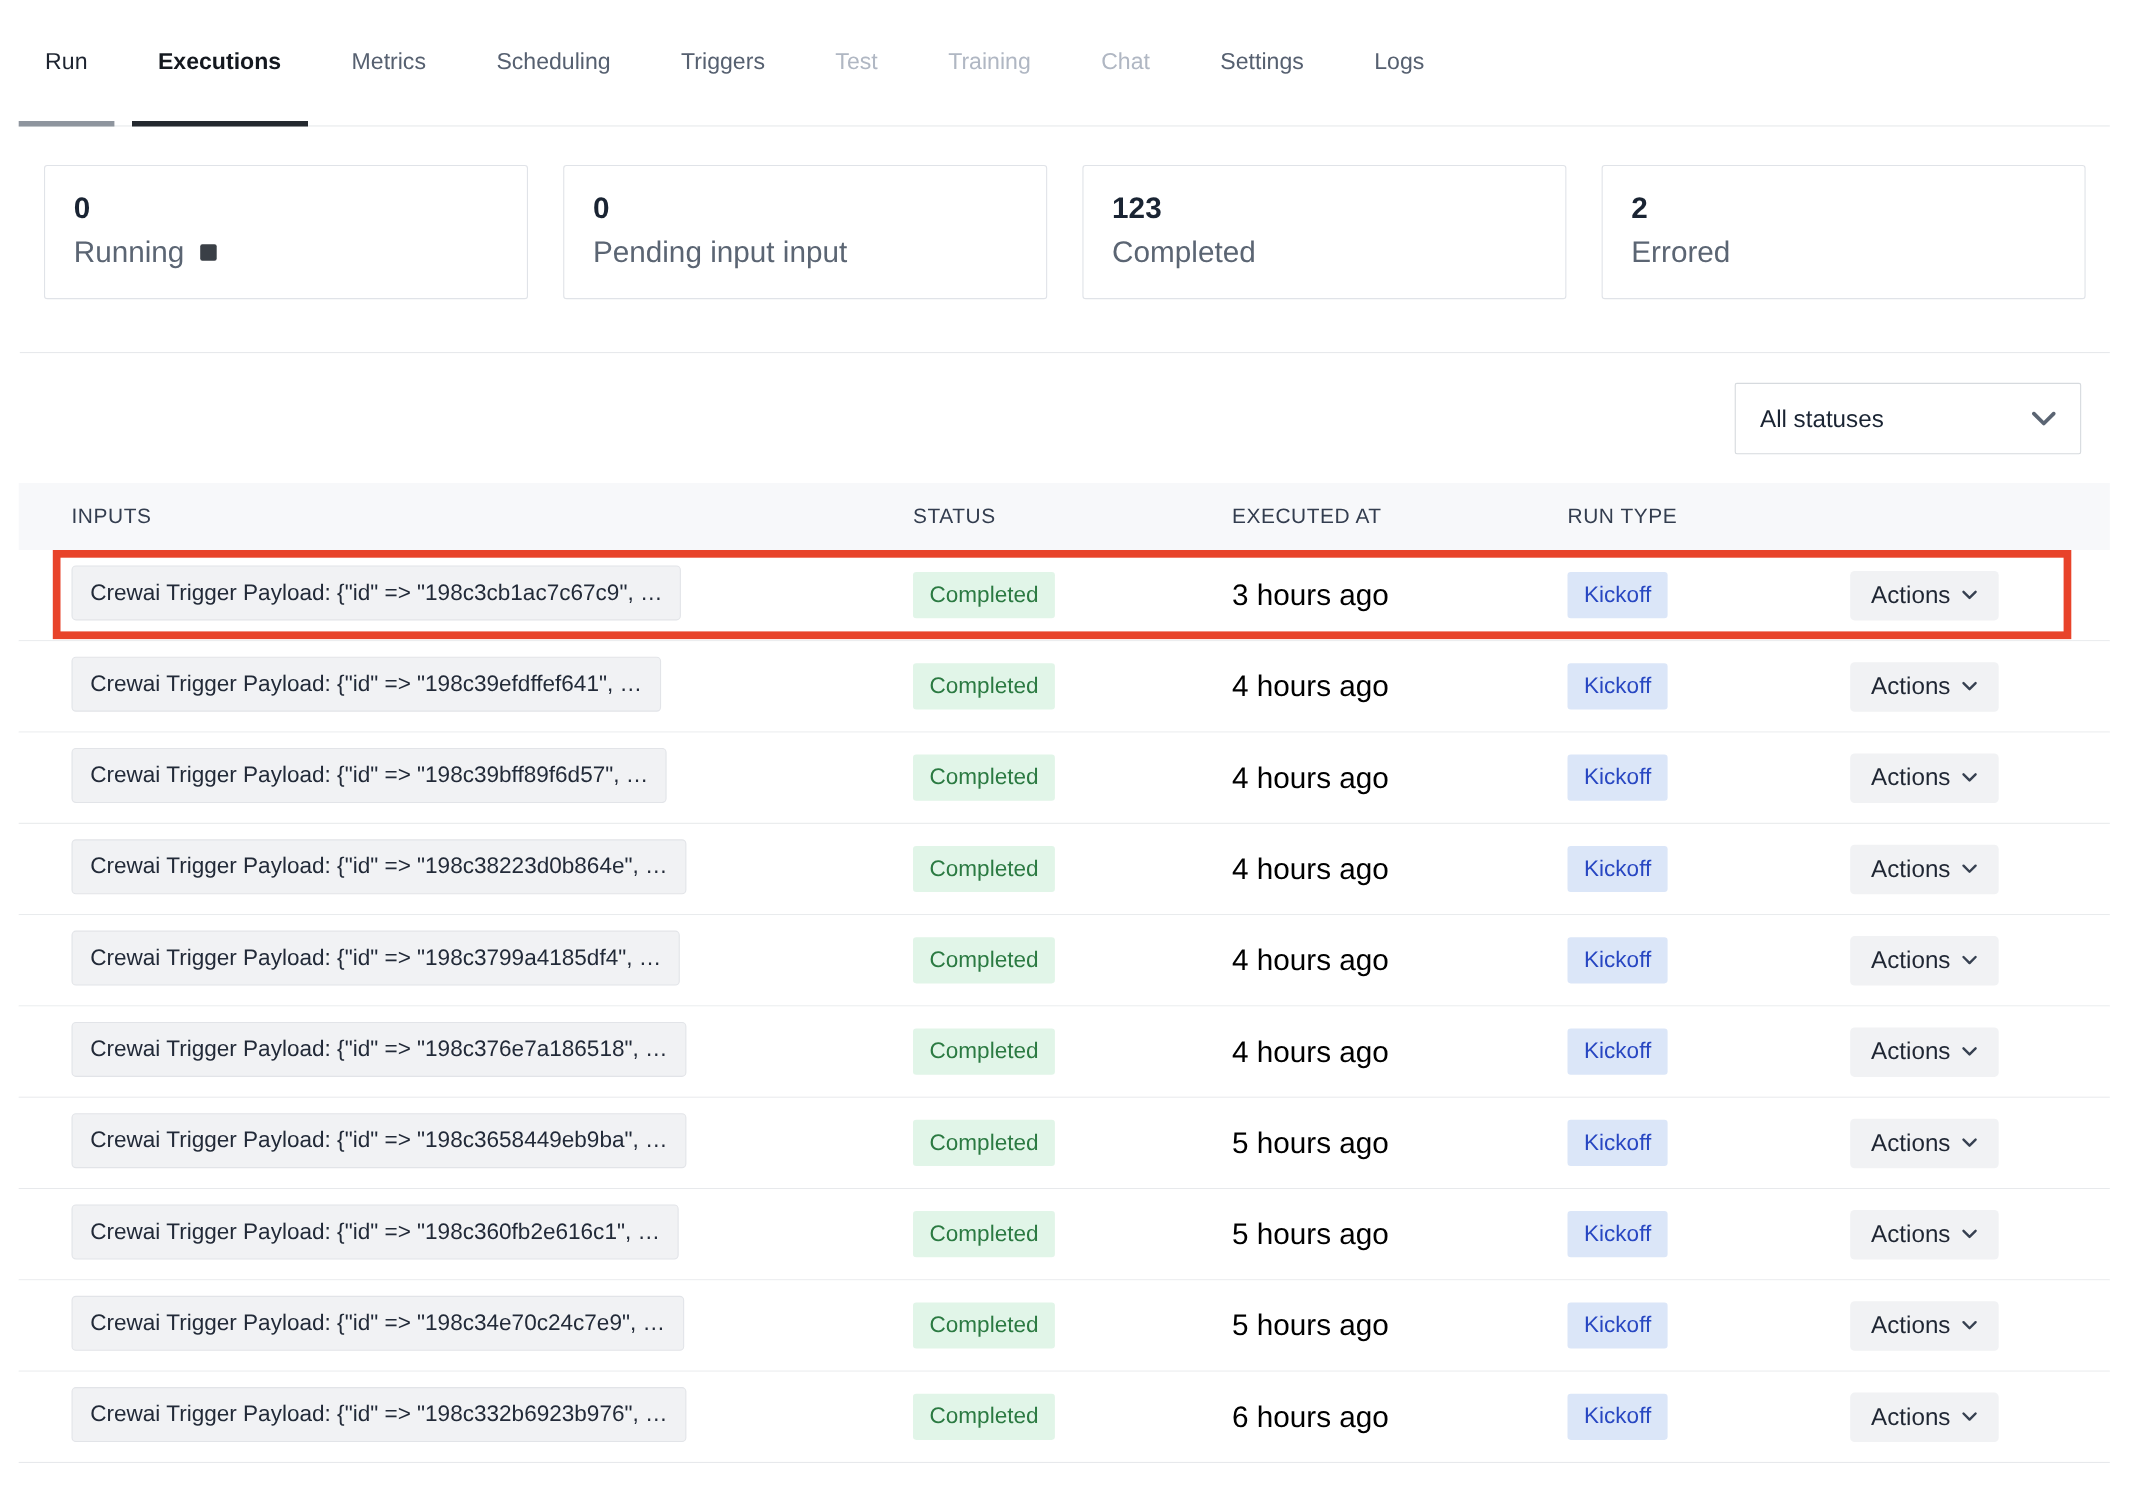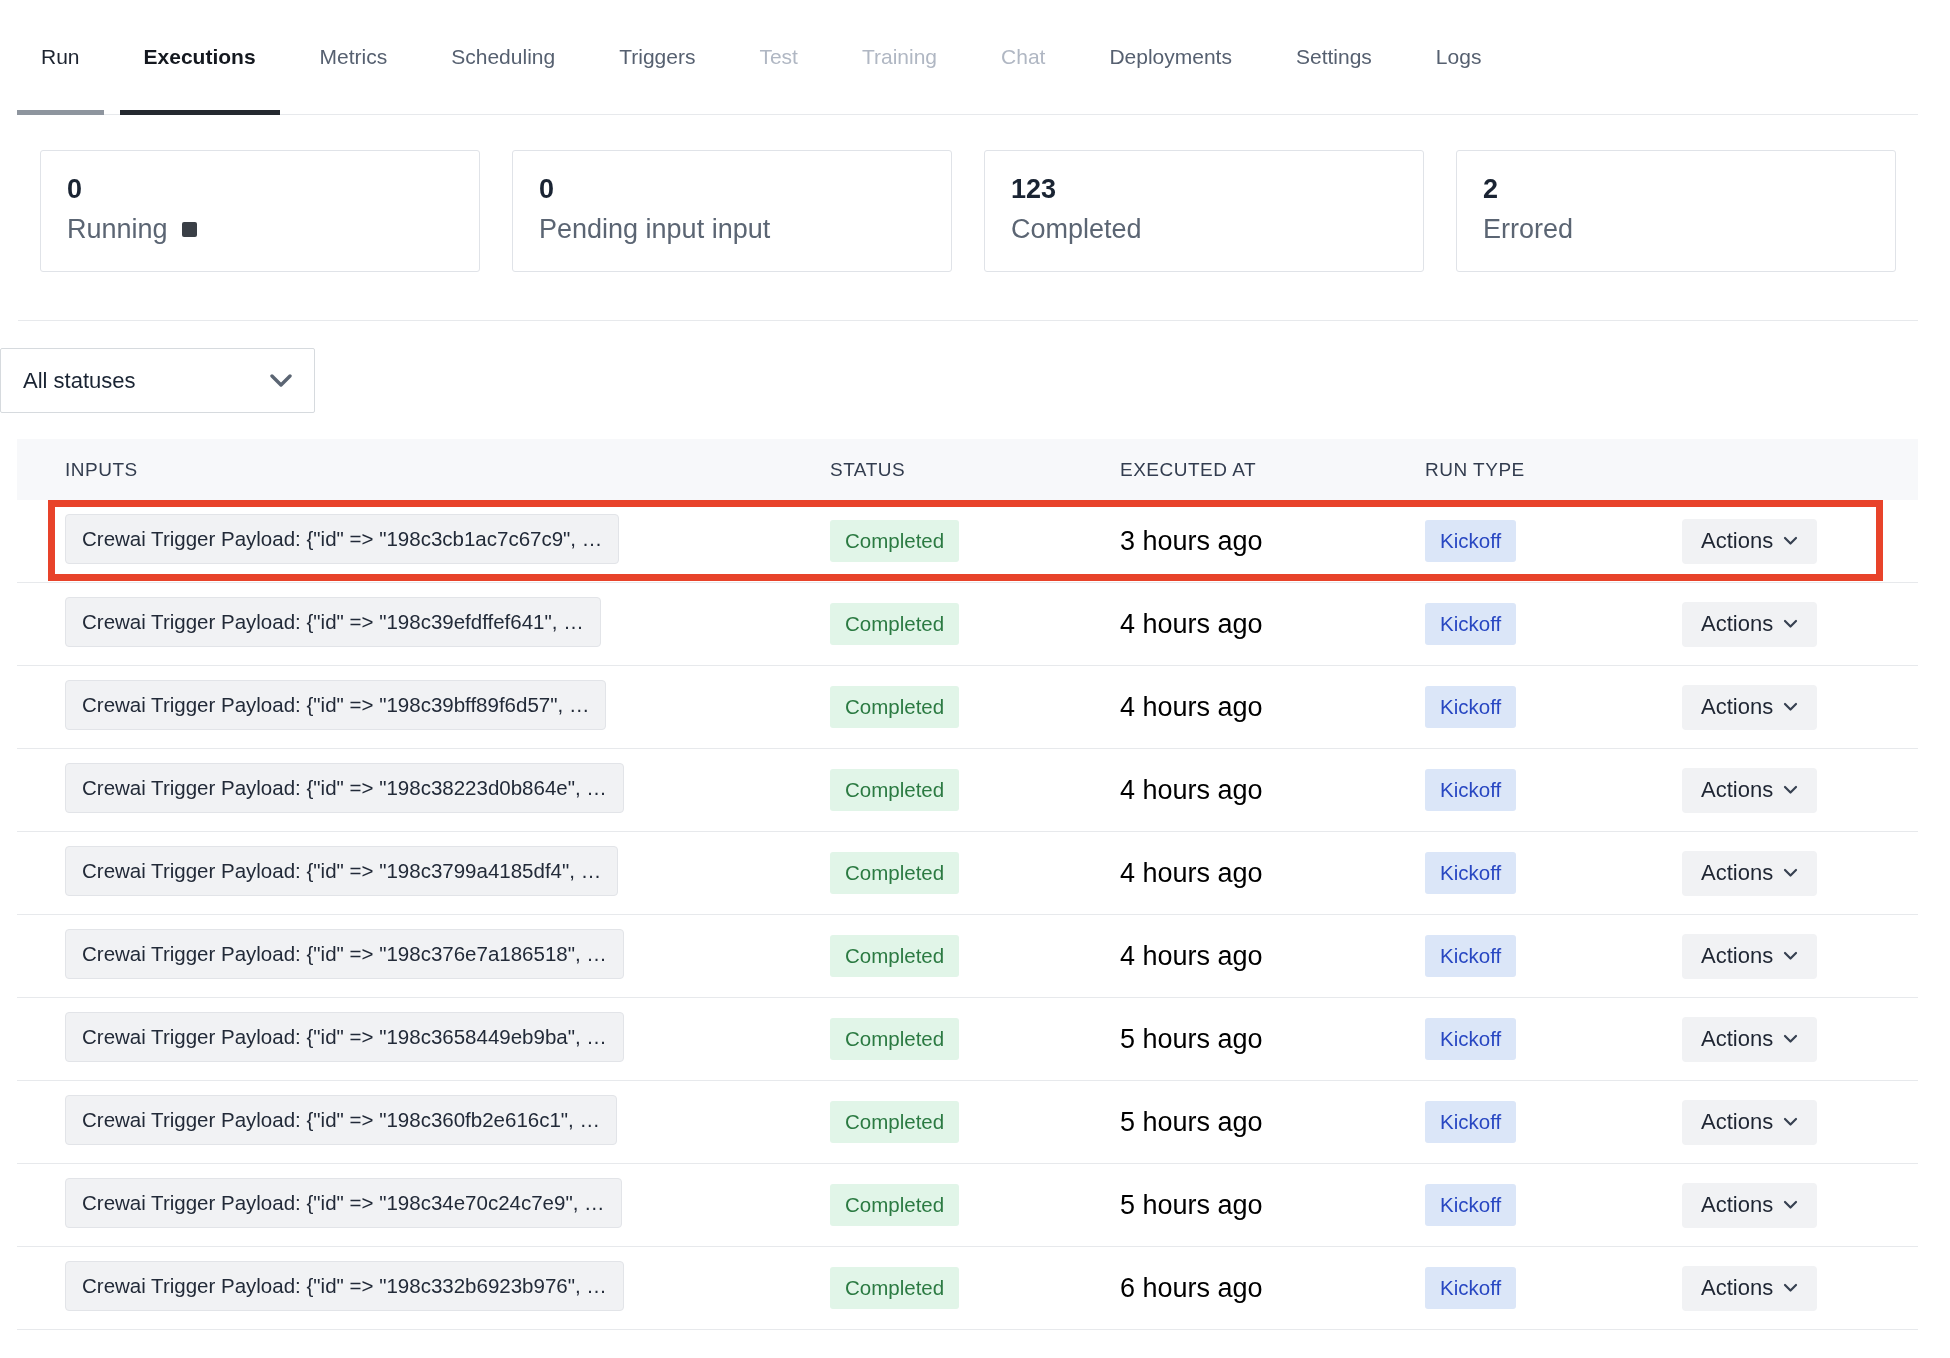--- a/index.html
+++ b/index.html
@@ -27,21 +27,21 @@
   .card-label { margin-top:9px; font-size:27px; color:#5b6573;
           display:flex; align-items:center; }
   .stop-icon { width:15px; height:15px; background:#3a3f46; border-radius:2px;
           display:inline-block; margin-left:14px; }
 
   
   .section-divider { margin:48px 32px 0 18px; border:none;
           border-top:1px solid #e7e9ec; }
 
   
-  .filters { margin:27px 58px 0 0; display:flex; justify-content:flex-start; gap:18px; }
+  .filters { margin:27px 58px 0 0; display:flex; justify-content:flex-end; gap:18px; }
   .select { width:315px; height:65px; border:1px solid #d6dade; border-radius:2px;
           background:#fff; display:flex; align-items:center; padding:0 22px;
           font-size:22px; color:#1a2433; cursor:pointer; }
   .select .sel-label { flex:1; }
   .chev { width:22px; height:14px; }
 
   
   .table { margin:26px 32px 0 17px; width:1901px; }
   .thead { background:#f7f8fa; height:61px; display:grid; align-items:center;
           grid-template-columns:765px 290px 305px 235px 1fr; padding-left:48px; }
@@ -87,23 +87,20 @@
     <div class="tab tab-disabled">
     <span>Test</span>
   </div>
     <div class="tab tab-disabled">
     <span>Training</span>
   </div>
     <div class="tab tab-disabled">
     <span>Chat</span>
   </div>
     <div class="tab tab-normal">
-    <span>Deployments</span>
-  </div>
-    <div class="tab tab-normal">
     <span>Settings</span>
   </div>
     <div class="tab tab-normal">
     <span>Logs</span>
   </div>
   </nav>
 
 <div class="cards" id="cards">
     <div class="card">
     <div class="card-value">0</div>

